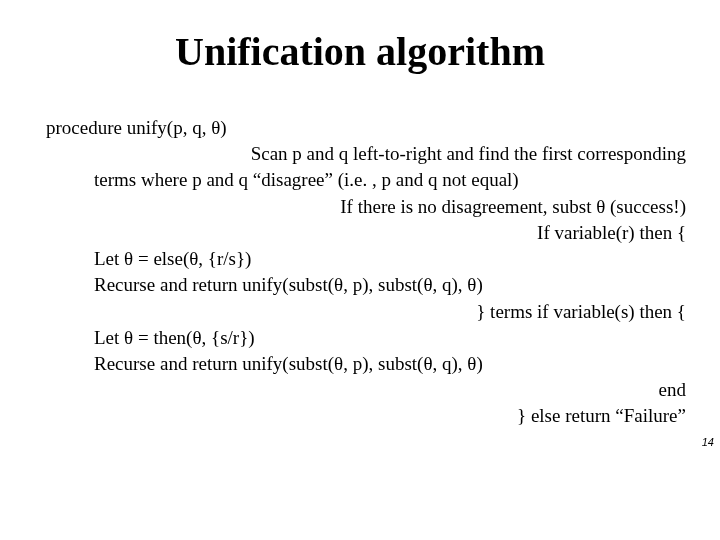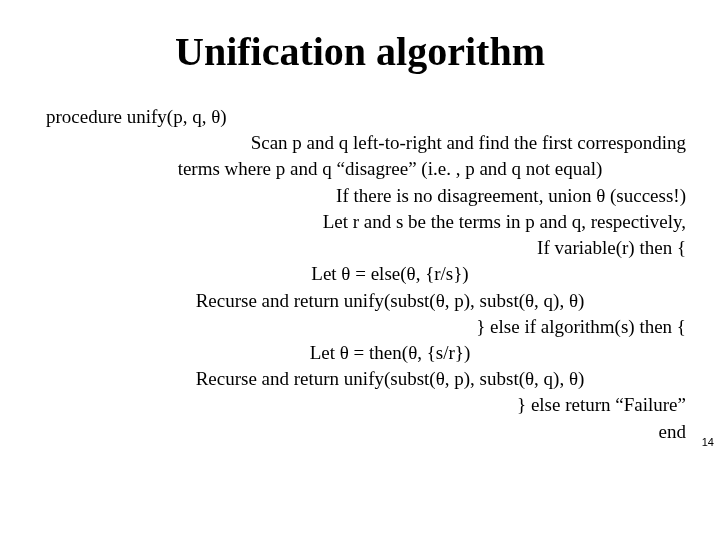--- a/index.html
+++ b/index.html
@@ -22,53 +22,53 @@
     position: absolute;
     top: 28px;
     left: 0;
     width: 720px;
     text-align: center;
     font-size: 40px;
     font-weight: bold;
   }
   .body {
     position: absolute;
-    top: 104px;
+    top: 115px;
     left: 46px;
     width: 640px;
     font-size: 19px;
     line-height: 1.38;
   }
   .ind1 { padding-left: 30px; text-align: right; }
-  .ind2 { padding-left: 48px; text-align: center; }
+  .ind2 { padding-left: 48px; }
   .pagenum {
     position: absolute;
     right: 6px;
     bottom: 4px;
     font-size: 11px;
     font-family: Arial, Helvetica, sans-serif;
+    font-style: italic;
   }
 </style>
 </head>
 <body>
 
 <div class="slide">
 
   <div class="title">Unification algorithm</div>
 
   <div class="body">
     <div>procedure unify(p, q, θ)</div>
     <div class="ind1">Scan p and q left-to-right and find the first corresponding</div>
     <div class="ind2">terms where p and q “disagree” (i.e. , p and q not equal)</div>
-    <div class="ind1">If there is no disagreement, union θ  (success!)</div>
-    <div class="ind1">Let r and s be the terms in p and q, respectively,</div>
+    <div class="ind1">If there is no disagreement, subst θ  (success!)</div>
     <div class="ind1">If variable(r) then {</div>
     <div class="ind2">Let θ = else(θ, {r/s})</div>
     <div class="ind2">Recurse and return unify(subst(θ, p), subst(θ, q), θ)</div>
-    <div class="ind1">} else if algorithm(s) then {</div>
+    <div class="ind1">} terms if variable(s) then {</div>
     <div class="ind2">Let θ = then(θ, {s/r})</div>
     <div class="ind2">Recurse and return unify(subst(θ, p), subst(θ, q), θ)</div>
+    <div class="ind1">end</div>
     <div class="ind1">} else return “Failure”</div>
-    <div class="ind1">end</div>
   </div>
 
   <div class="pagenum">14</div>
 </div>
 
 </body></html>

